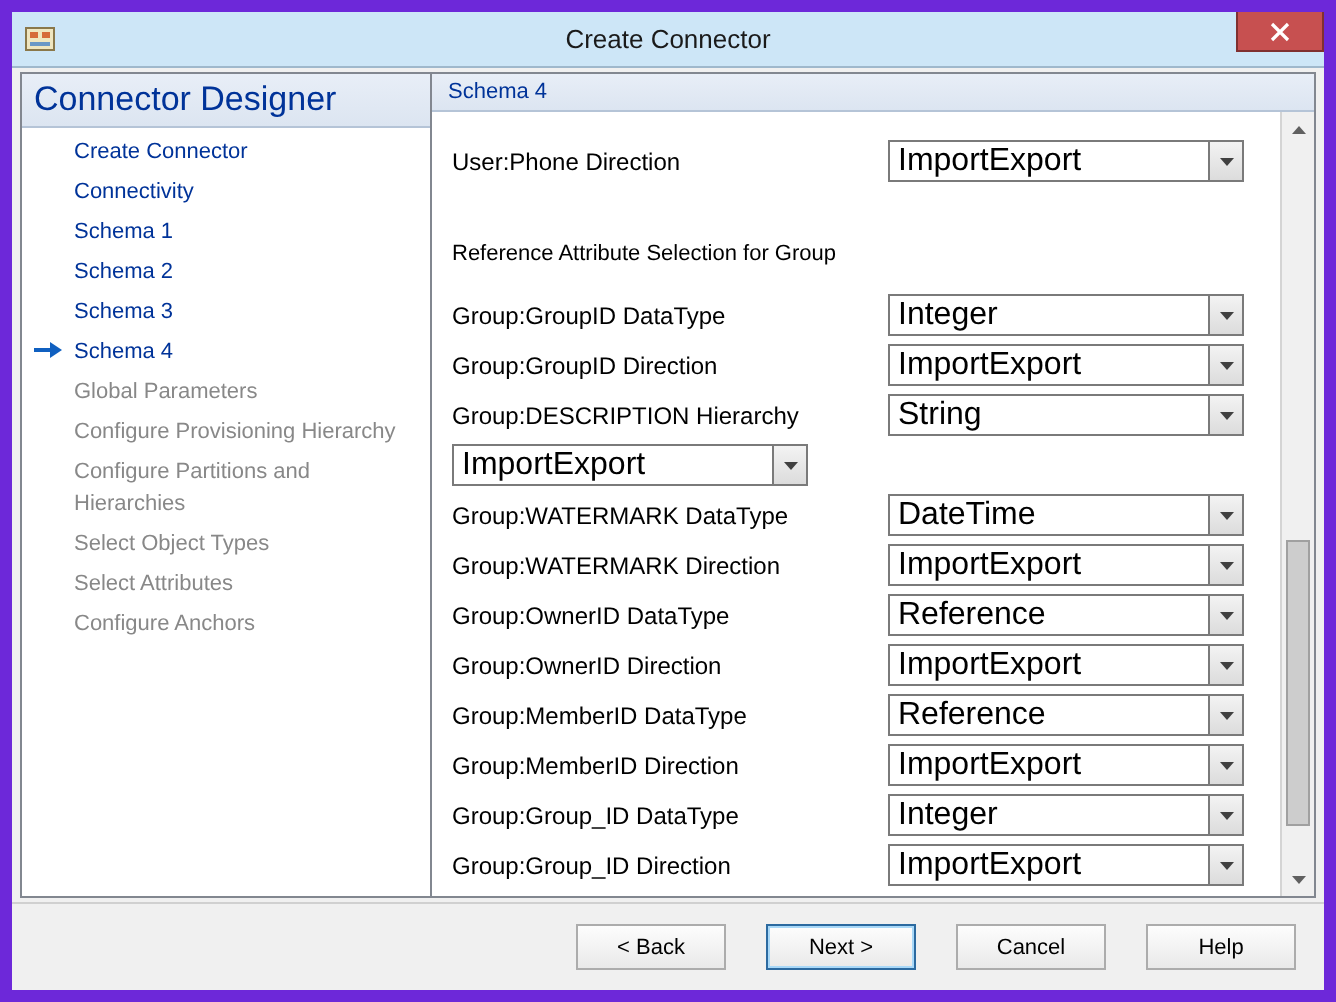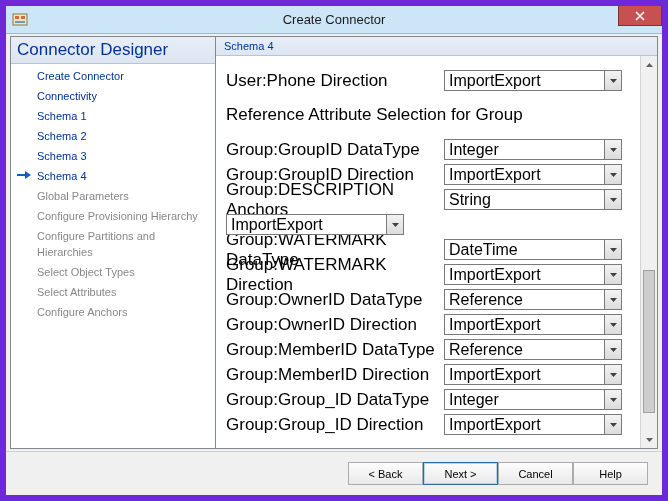--- a/index.html
+++ b/index.html
@@ -23,35 +23,35 @@
   .nav-item.current { color: #003399; font-weight: normal; }
   .nav-item.current::before { content: ""; position: absolute; left: 8px; top: 3px; width: 12px; height: 12px; background: none; }
   .nav-arrow { position: absolute; left: 6px; top: 4px; width: 14px; height: 10px; }
 
   .content-panel { flex: 1; background: #fff; border: 1px solid #828790; border-left: none; display: flex; flex-direction: column; position: relative; }
   .content-header { background: linear-gradient(#e8eef7, #dce5f1); border-bottom: 1px solid #b5c4d7; padding: 3px 8px; font-size: 11px; color: #003399; }
   .content-body { flex: 1; position: relative; overflow: hidden; }
   .scroll-area { position: absolute; left: 0; top: 0; right: 17px; bottom: 0; padding: 12px 10px 4px 10px; }
 
   .form-row { display: flex; align-items: center; height: 25px; }
-  .form-row .label { width: 218px; font-size: 17px; color: #000; }
+  .form-row .label { width: 218px; font-size: 12px; color: #000; }
   .form-row .control { flex: 1; }
   .combo-wrap { position: relative; width: 178px; height: 21px; border: 1px solid #7a7a7a; background: #fff; display: inline-flex; align-items: center; }
   .combo-wrap .combo-text { flex: 1; padding: 0 4px; font-size: 16px; white-space: nowrap; overflow: hidden; }
   .combo-wrap .combo-btn { width: 17px; height: 19px; border-left: 1px solid #7a7a7a; background: linear-gradient(#f3f3f3,#dcdcdc); display: flex; align-items: center; justify-content: center; }
   .combo-btn svg { display: block; }
 
-  .section-heading { font-size: 17px; margin: 12px 0 12px 0; }
+  .section-heading { font-size: 11px; margin: 28px 0 12px 0; }
 
   .scrollbar { position: absolute; right: 0; top: 0; bottom: 0; width: 17px; background: #f0f0f0; border-left: 1px solid #d4d4d4; display: flex; flex-direction: column; }
   .scrollbar .sb-btn { height: 17px; background: #f0f0f0; display: flex; align-items: center; justify-content: center; }
   .scrollbar .sb-track { flex: 1; position: relative; background: #f0f0f0; }
   .scrollbar .sb-thumb { position: absolute; left: 2px; right: 2px; background: #cdcdcd; border: 1px solid #a0a0a0; }
 
-  .button-row { height: 44px; border-top: 1px solid #d0d0d0; display: flex; align-items: center; justify-content: flex-end; padding: 0 14px; gap: 0; background: #f0f0f0; }
+  .button-row { height: 44px; border-top: 1px solid #d0d0d0; display: flex; align-items: center; justify-content: flex-end; padding: 0 14px; gap: 20px; background: #f0f0f0; }
   .btn { min-width: 75px; height: 23px; border: 1px solid #acacac; background: linear-gradient(#fdfdfd,#e9e9e9); font-size: 11px; cursor: pointer; padding: 0 10px; }
   .btn.default { border: 1px solid #2c6aa0; box-shadow: inset 0 0 0 1px #a8d8f8; text-align: center; }
 </style>
 </head>
 <body>
 
 <div class="window">
 
   <div class="titlebar">
     <div class="titlebar-icon">
@@ -124,21 +124,21 @@
               <div class="control"><div class="combo-wrap">
                   <div class="combo-text">ImportExport</div>
                   <div class="combo-btn">
                     <svg width="7" height="4" viewBox="0 0 7 4">
                       <path d="M0 0 L3.5 4 L7 0 Z" fill="#404040"></path>
                     </svg>
                   </div>
                 </div></div>
             </div>
             <div class="form-row">
-              <div class="label">Group:DESCRIPTION Anchors</div>
+              <div class="label">Group:DESCRIPTION Hierarchy</div>
               <div class="control"><div class="combo-wrap">
                   <div class="combo-text">String</div>
                   <div class="combo-btn">
                     <svg width="7" height="4" viewBox="0 0 7 4">
                       <path d="M0 0 L3.5 4 L7 0 Z" fill="#404040"></path>
                     </svg>
                   </div>
                 </div></div>
             </div>
             <div class="form-row">

